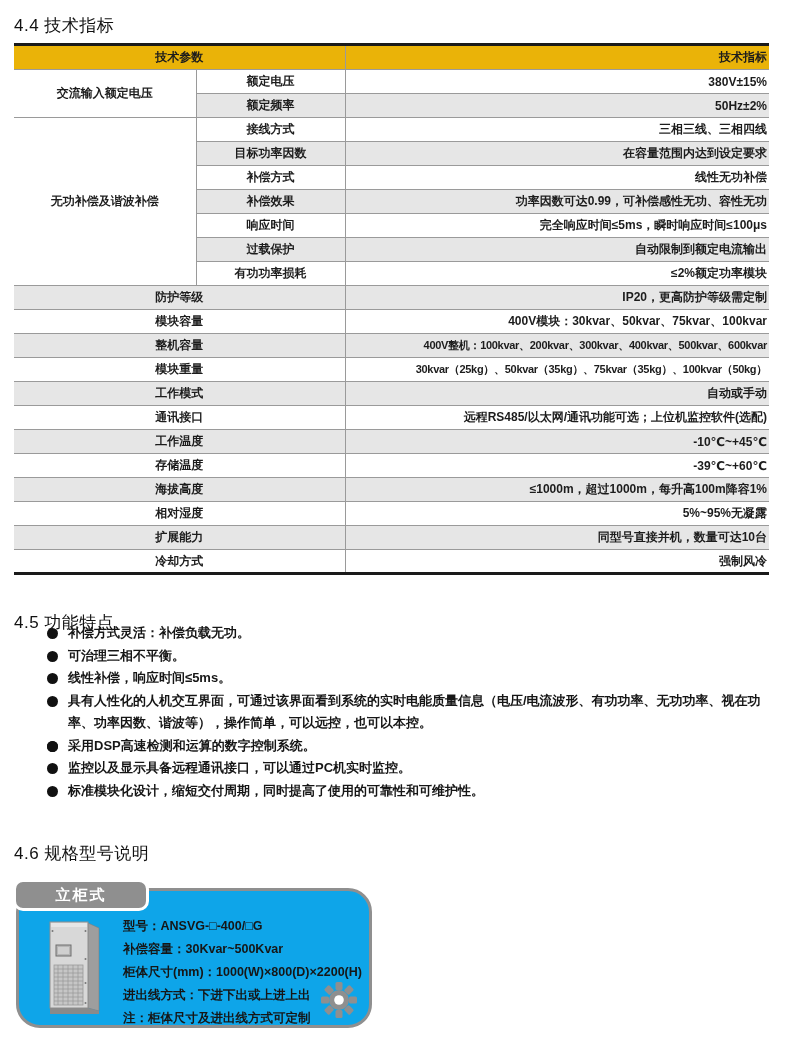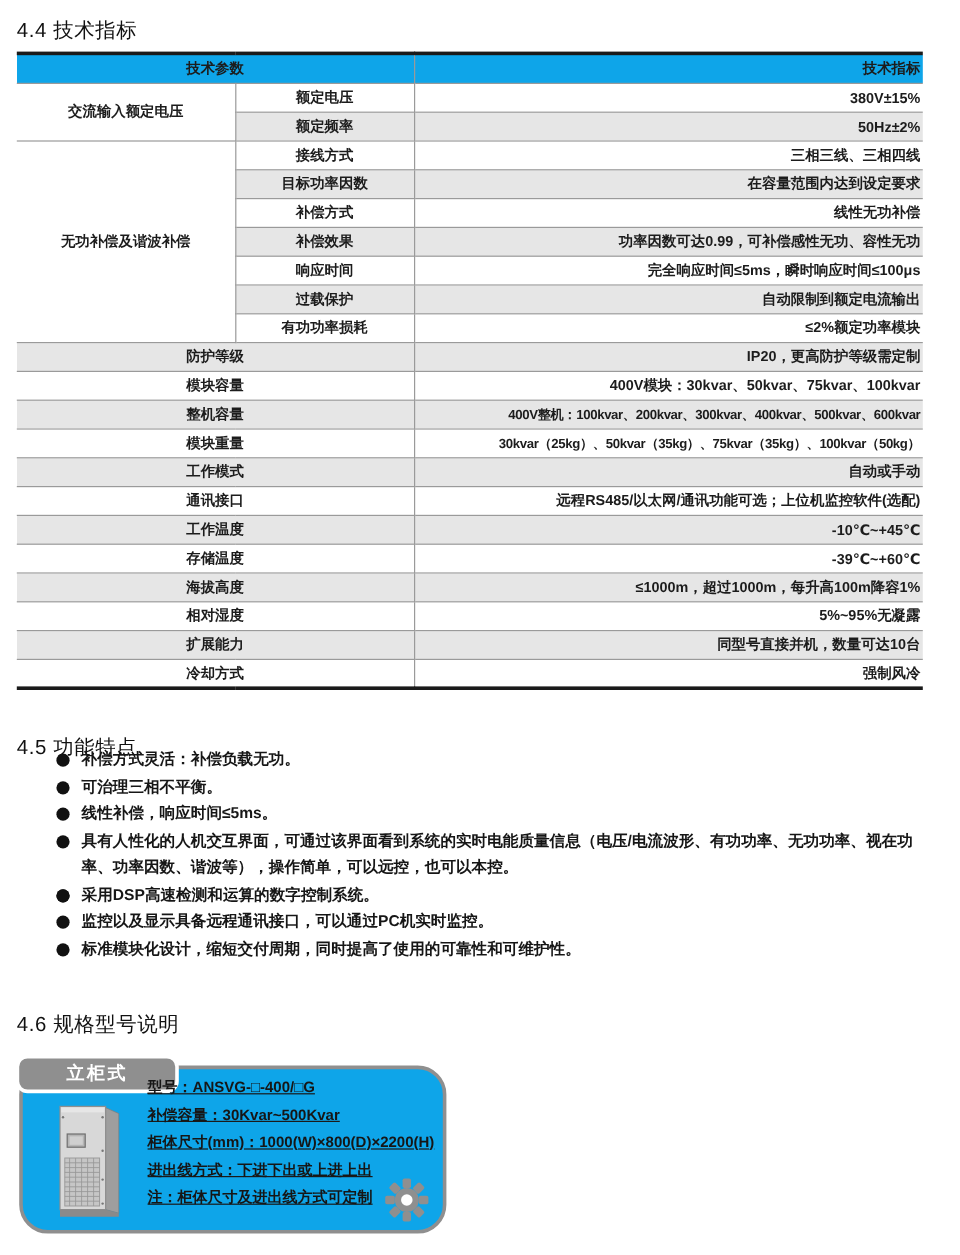--- a/index.html
+++ b/index.html
@@ -39,21 +39,21 @@
     height: 24px;
     text-align: center;
     vertical-align: middle;
     font-size: 12px;
     font-weight: 600;
     color: #1c1c1c;
     white-space: nowrap;
     overflow: hidden;
     padding: 0 2px;
   }
-  table.spec th { height: 25px; background: #0ea5e9; }
+  table.spec th { height: 25px; background: #eab308; }
   table.spec td:first-child, table.spec th:first-child { border-left: none; }
   table.spec td:last-child, table.spec th:last-child { border-right: none; text-align: right; }
   table.spec tbody tr:nth-child(even) { background: #e6e6e6; }
   table.spec td.grp { background: #ffffff; font-weight: 600; }
   table.spec td.small { font-size: 11px; letter-spacing: -0.3px; }
 
   
   ul.features {
     position: absolute;
     left: 47px;
@@ -103,23 +103,22 @@
     font-size: 15px;
     font-weight: 700;
     text-align: center;
     line-height: 26px;
     letter-spacing: 2px;
   }
   .cab-img { position: absolute; left: 28px; top: 28px; }
   .spec-lines {
     position: absolute;
     left: 104px;
-    top: 4px;
+    top: 24px;
     width: 246px;
-    text-decoration: underline;
   }
   .spec-lines div {
     font-size: 12.5px;
     font-weight: 600;
     line-height: 23px;
     white-space: nowrap;
     color: #161616;
   }
   .gear { position: absolute; right: 10px; bottom: 5px; }
 </style>

